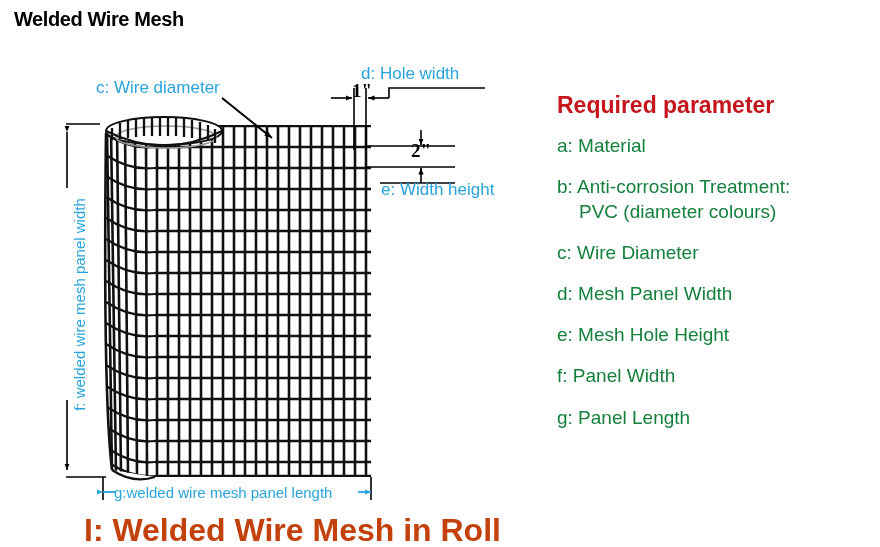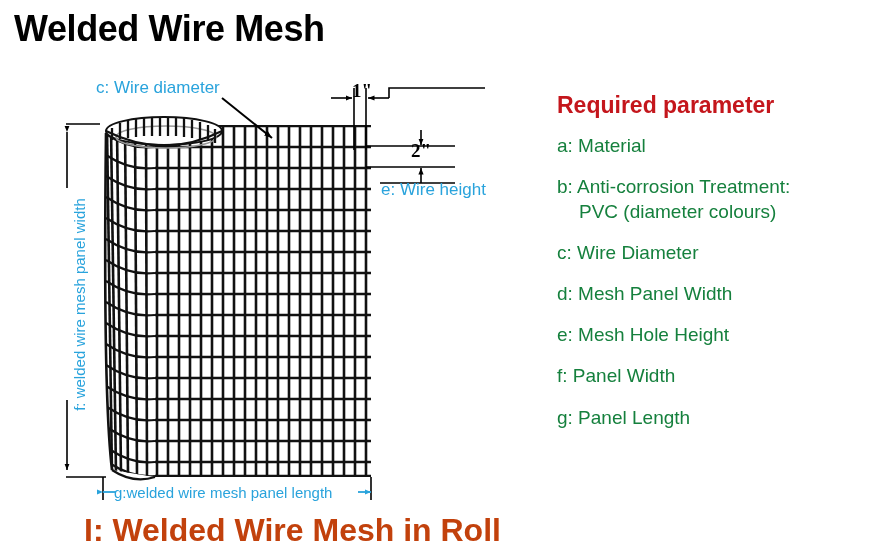--- a/index.html
+++ b/index.html
@@ -12,21 +12,21 @@
     width: 880px;
     height: 547px;
     background: #ffffff;
     overflow: hidden;
     font-family: "Liberation Sans", sans-serif;
   }
   #title {
     position: absolute;
     left: 14px;
     top: 8px;
-    font-size: 36px;
+    font-size: 20px;
     font-weight: bold;
     color: #000000;
     letter-spacing: -0.4px;
     white-space: nowrap;
   }
   .anno {
     position: absolute;
     color: #29a3dc;
     font-size: 17px;
     white-space: nowrap;
@@ -266,21 +266,22 @@
       <line x1="366" y1="167" x2="455" y2="167" stroke="#000000" stroke-width="1.6"></line>
 
       <line x1="421" y1="130" x2="421" y2="145" stroke="#000000" stroke-width="1.6" marker-end="url(#arS)"></line>
       <line x1="421" y1="183" x2="421" y2="168" stroke="#000000" stroke-width="1.6" marker-end="url(#arS)"></line>
 
       <line x1="380" y1="183" x2="455" y2="183" stroke="#000000" stroke-width="1.6"></line>
     </g>
   </svg>
 
   <div class="anno" id="label-c">c: Wire diameter</div>
-  <div class="anno" id="label-e">e: Wire height</div>
+  <div class="anno" id="label-d">d: Hole width</div>
+  <div class="anno" id="label-e">e: Width height</div>
   <div class="anno" id="label-f">f: welded wire mesh panel width</div>
   <div class="anno" id="label-g">g:welded wire mesh panel length</div>
 
   <div class="dim-text" id="dim-1">1"</div>
   <div class="dim-text" id="dim-2">2"</div>
 
   <div id="caption">I: Welded Wire Mesh in Roll</div>
 
   <div id="rightpanel">
     <div id="req-title">Required parameter</div>

